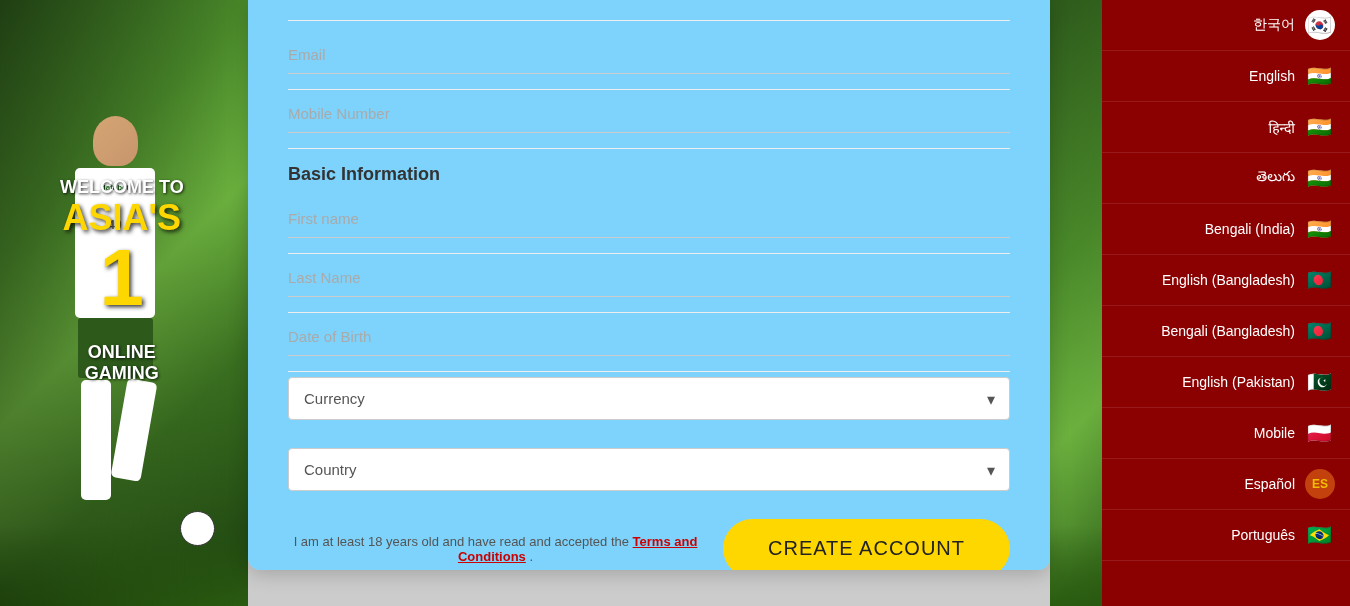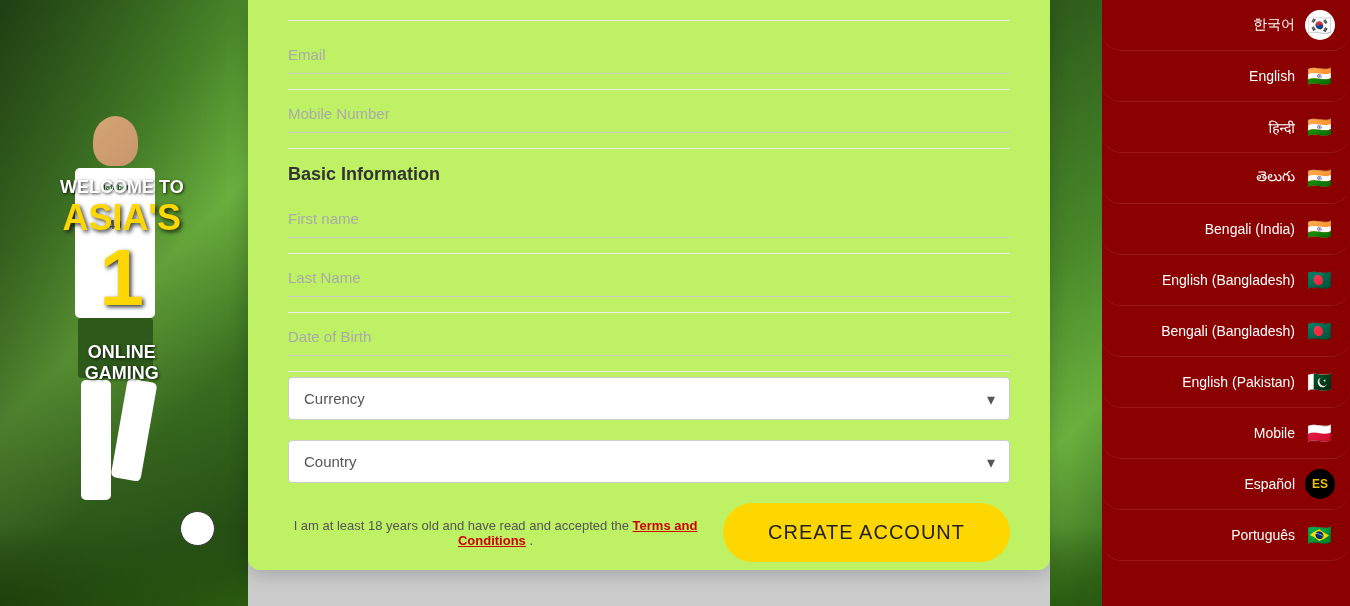--- a/index.html
+++ b/index.html
@@ -75,21 +75,21 @@
       text-shadow: 2px 2px 4px rgba(0,0,0,0.8);
     }
 
     
     .form-container {
       position: absolute;
       left: 248px;
       top: 0;
       width: 802px;
       height: 570px;
-      background: #bef264;
+      background: #7dd3fc;
       border-radius: 0 0 12px 12px;
       padding: 20px 40px 34px;
       overflow-y: auto;
       box-shadow: 0 4px 20px rgba(0,0,0,0.2);
     }
 
     .form-field {
       width: 100%;
       border: none;
       border-bottom: 1px solid #ccc;
@@ -107,21 +107,21 @@
 
     .section-title {
       font-size: 18px;
       font-weight: bold;
       color: #333;
       margin: 15px 0 15px;
     }
 
     .select-wrapper {
       position: relative;
-      margin-bottom: 20px;
+      margin-bottom: 28px;
     }
 
     .select-wrapper::after {
       content: '▾';
       position: absolute;
       right: 15px;
       top: 50%;
       transform: translateY(-50%);
       color: #555;
       pointer-events: none;
@@ -187,41 +187,40 @@
     }
 
     .lang-item {
       display: flex;
       align-items: center;
       justify-content: flex-end;
       padding: 10px 15px;
       border-bottom: 1px solid rgba(255,255,255,0.1);
       cursor: pointer;
       gap: 10px;
-      border-radius: 19px;
     }
 
     .lang-name {
       color: white;
       font-size: 14px;
       text-align: right;
     }
 
     .lang-flag {
       width: 30px;
       height: 30px;
       border-radius: 50%;
       display: flex;
       align-items: center;
       justify-content: center;
       font-size: 18px;
       overflow: hidden;
       flex-shrink: 0;
     }
-    .flag-es { background: #000000; color: #F1BF00; font-weight: bold; font-size: 12px; }
+    .flag-es { background: #c2410c; color: #F1BF00; font-weight: bold; font-size: 12px; }
 
     
     .ground-left {
       position: absolute;
       bottom: 0;
       left: 0;
       width: 248px;
       height: 80px;
       background: linear-gradient(to top, #2a5c10, transparent);
     }

